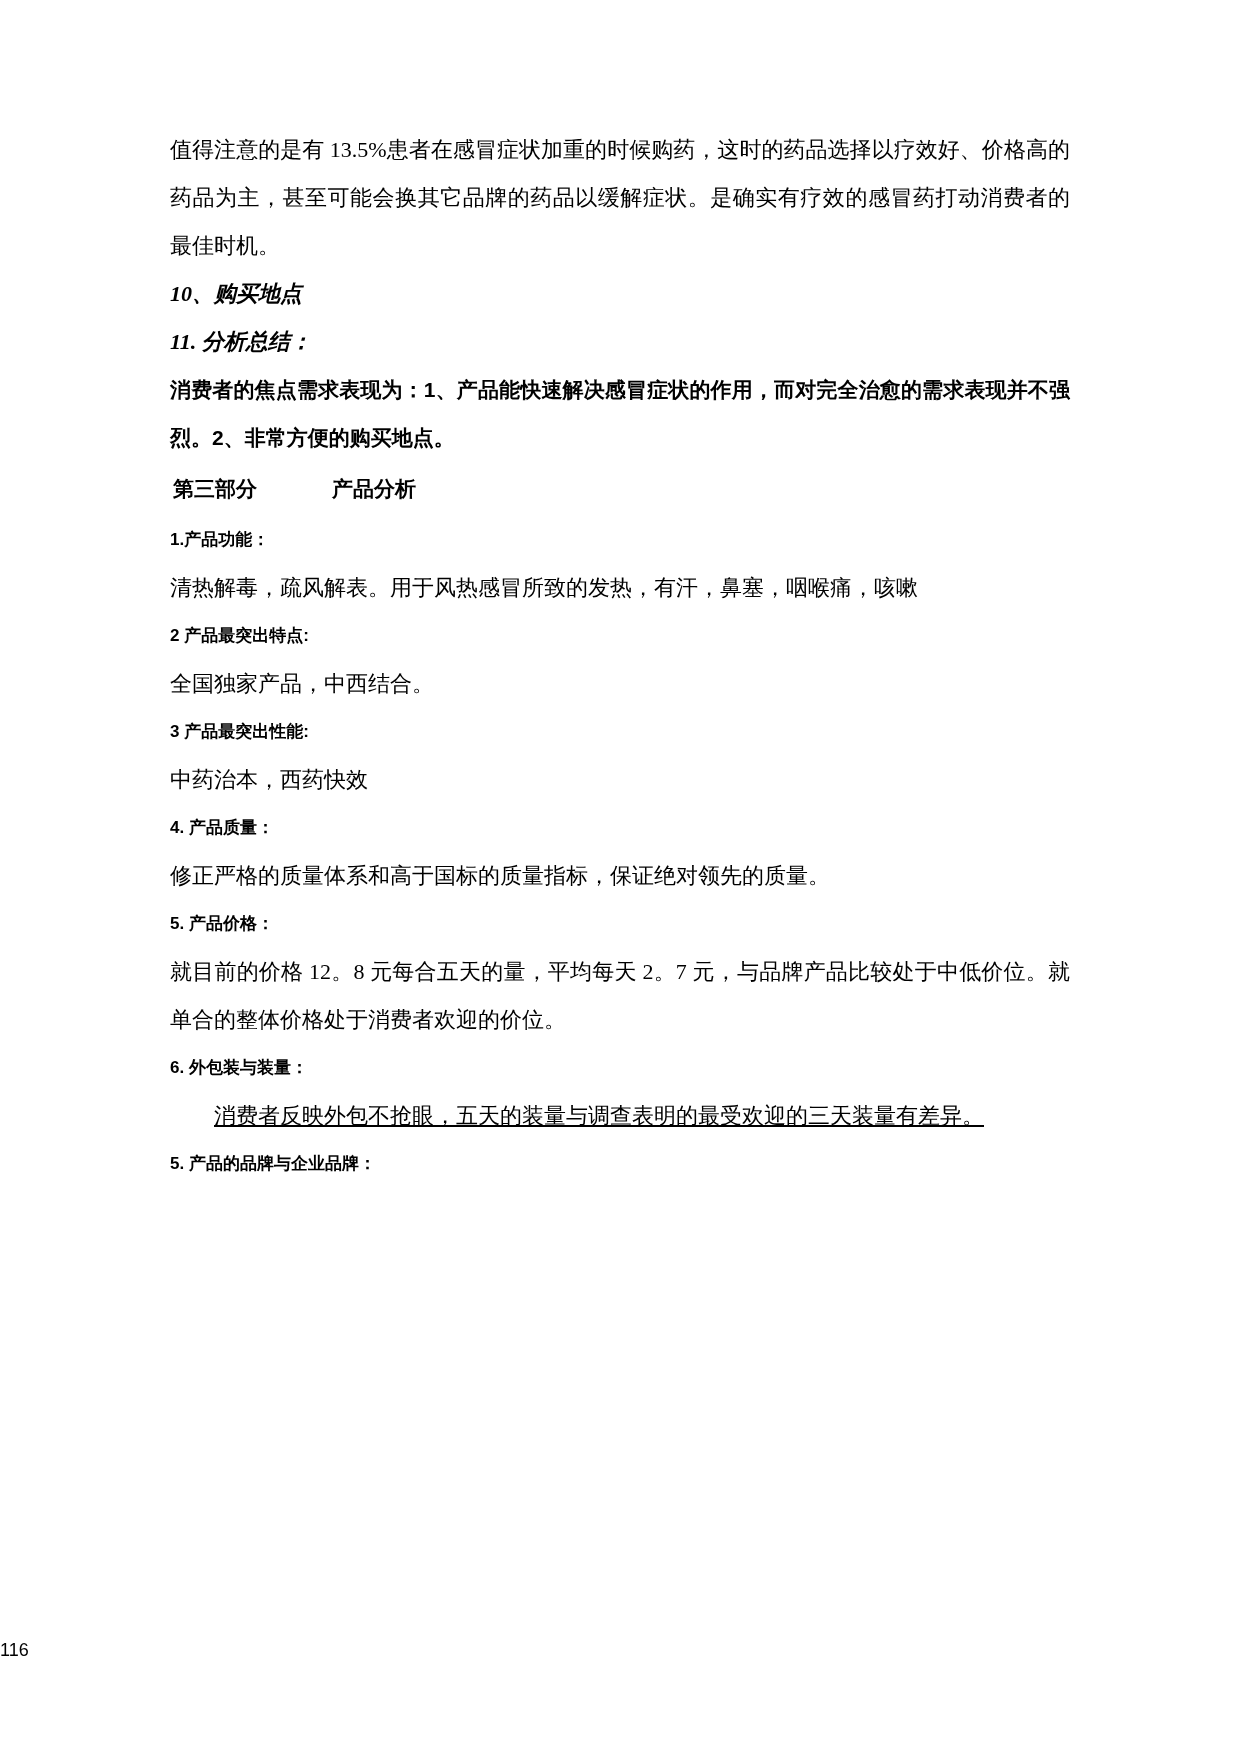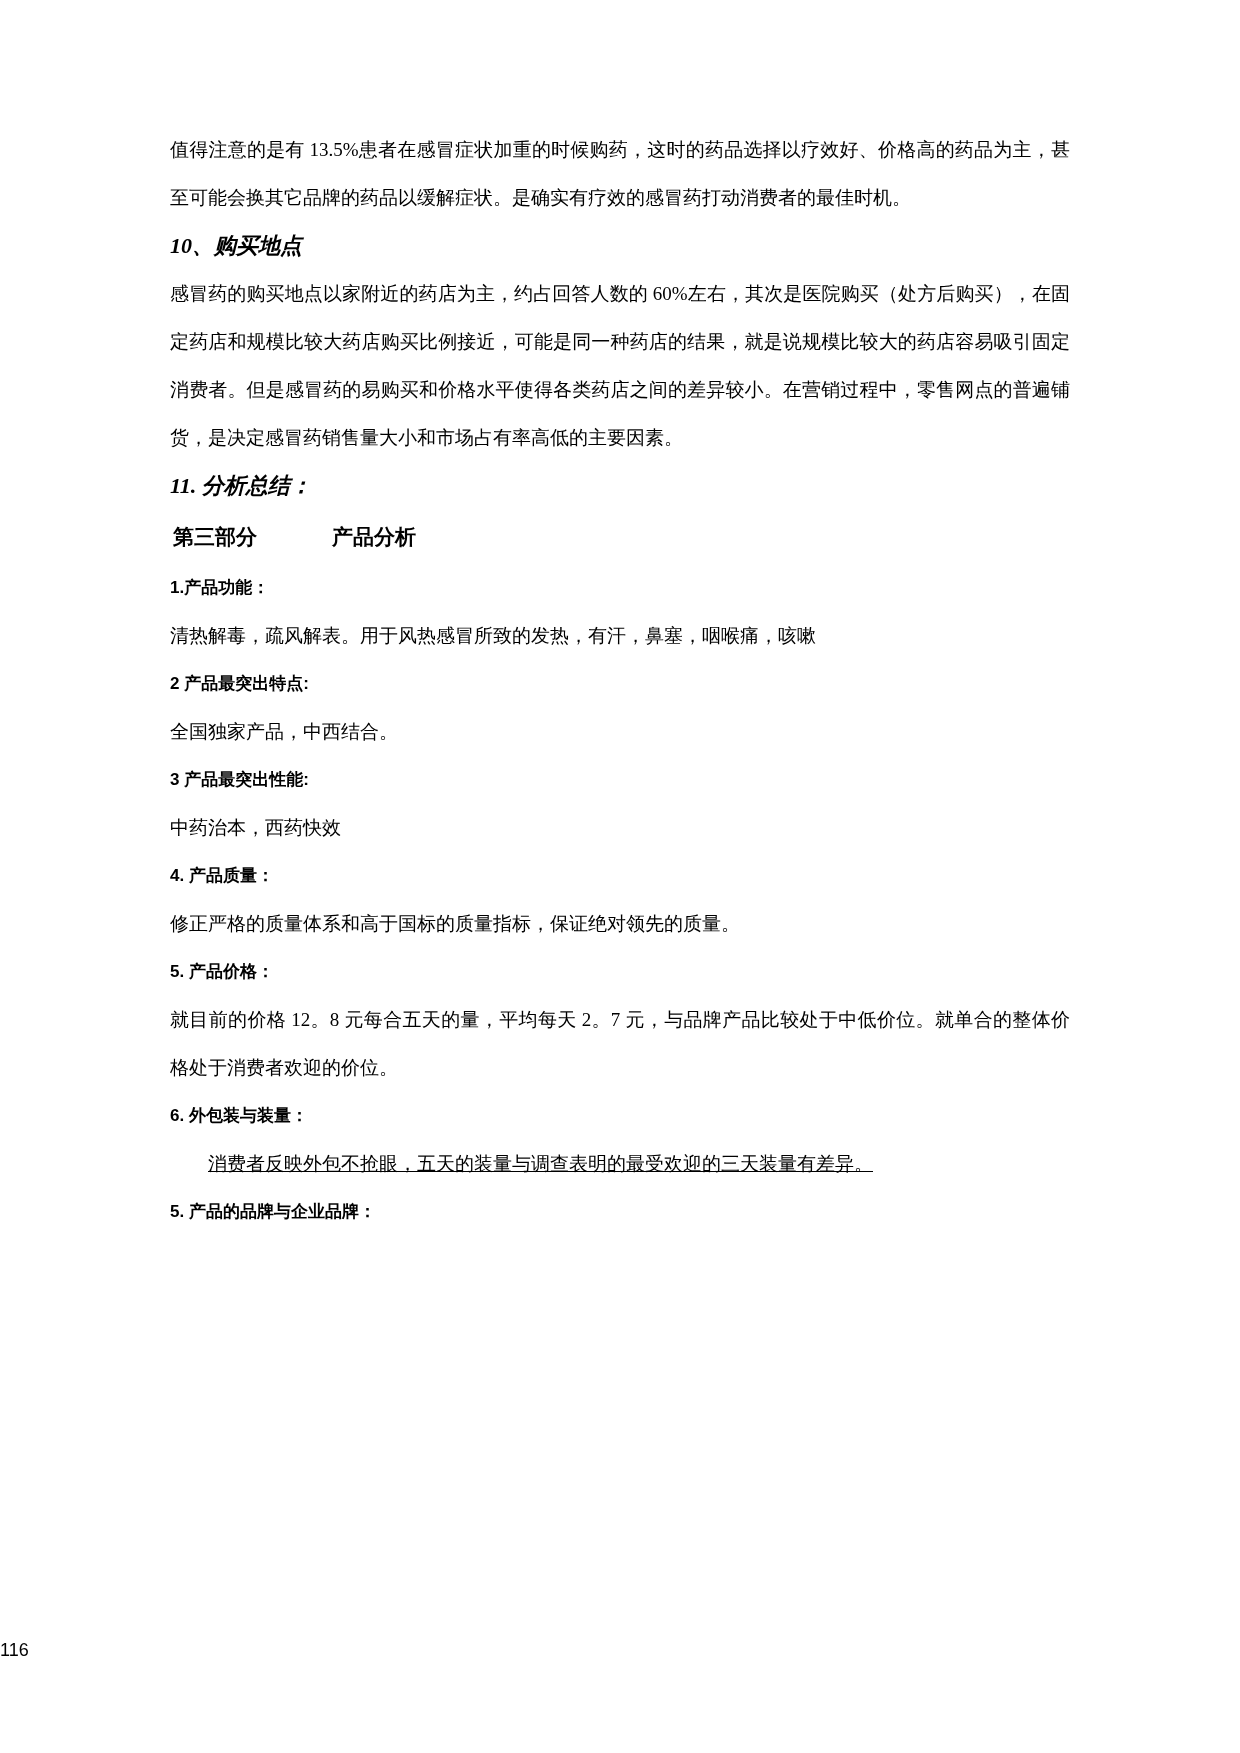--- a/index.html
+++ b/index.html
@@ -13,21 +13,21 @@
     height: 1753px;
     margin: 0 auto;
     background: #ffffff;
     color: #000000;
     font-family: "Liberation Serif", "DejaVu Serif", serif;
     box-sizing: border-box;
     padding: 126px 170px 0 170px;
     overflow: hidden;
   }
   .body-para {
-    font-size: 19px;
+    font-size: 22px;
     line-height: 48px;
     text-align: justify;
     text-justify: inter-character;
     margin: 0;
   }
   .body-para.indent-2 {
     text-indent: 2em;
     text-decoration: underline;
   }
   .center-heading {
@@ -77,24 +77,24 @@
 </style>
 </head>
 <body>
 
 <div class="page">
 
   <p class="body-para">值得注意的是有 13.5%患者在感冒症状加重的时候购药，这时的药品选择以疗效好、价格高的药品为主，甚至可能会换其它品牌的药品以缓解症状。是确实有疗效的感冒药打动消费者的最佳时机。</p>
 
   <h3 class="center-heading">10、购买地点</h3>
 
-  <p class="body-para">感冒药的购买地点以家附近的药店为主，约占回答人数的 60%左右，其次是医院购买（处方后购买），在固定药店和规模比较大药店购买比例接近，可能是同一种药店的结果，就是说规模比较大的药店容易吸引固定消费者。但是感冒药的易购买和价格水平使得各类药店之间的差异较小。在营销过程中，零售网点的普遍铺货，是决定感冒药销售量大小和市场占有率高低的主要因素。</p>
 
   <h3 class="center-heading">11. 分析总结：</h3>
 
+  <p class="bold-para">消费者的焦点需求表现为：1、产品能快速解决感冒症状的作用，而对完全治愈的需求表现并不强烈。2、非常方便的购买地点。</p>
 
   <h3 class="section-heading">
     <span class="section-label">第三部分</span><span class="section-title">产品分析</span>
   </h3>
 
   <h4 class="num-heading">1.产品功能：</h4>
 
   <p class="body-para">清热解毒，疏风解表。用于风热感冒所致的发热，有汗，鼻塞，咽喉痛，咳嗽</p>
 
   <h4 class="num-heading">2 产品最突出特点:</h4>

